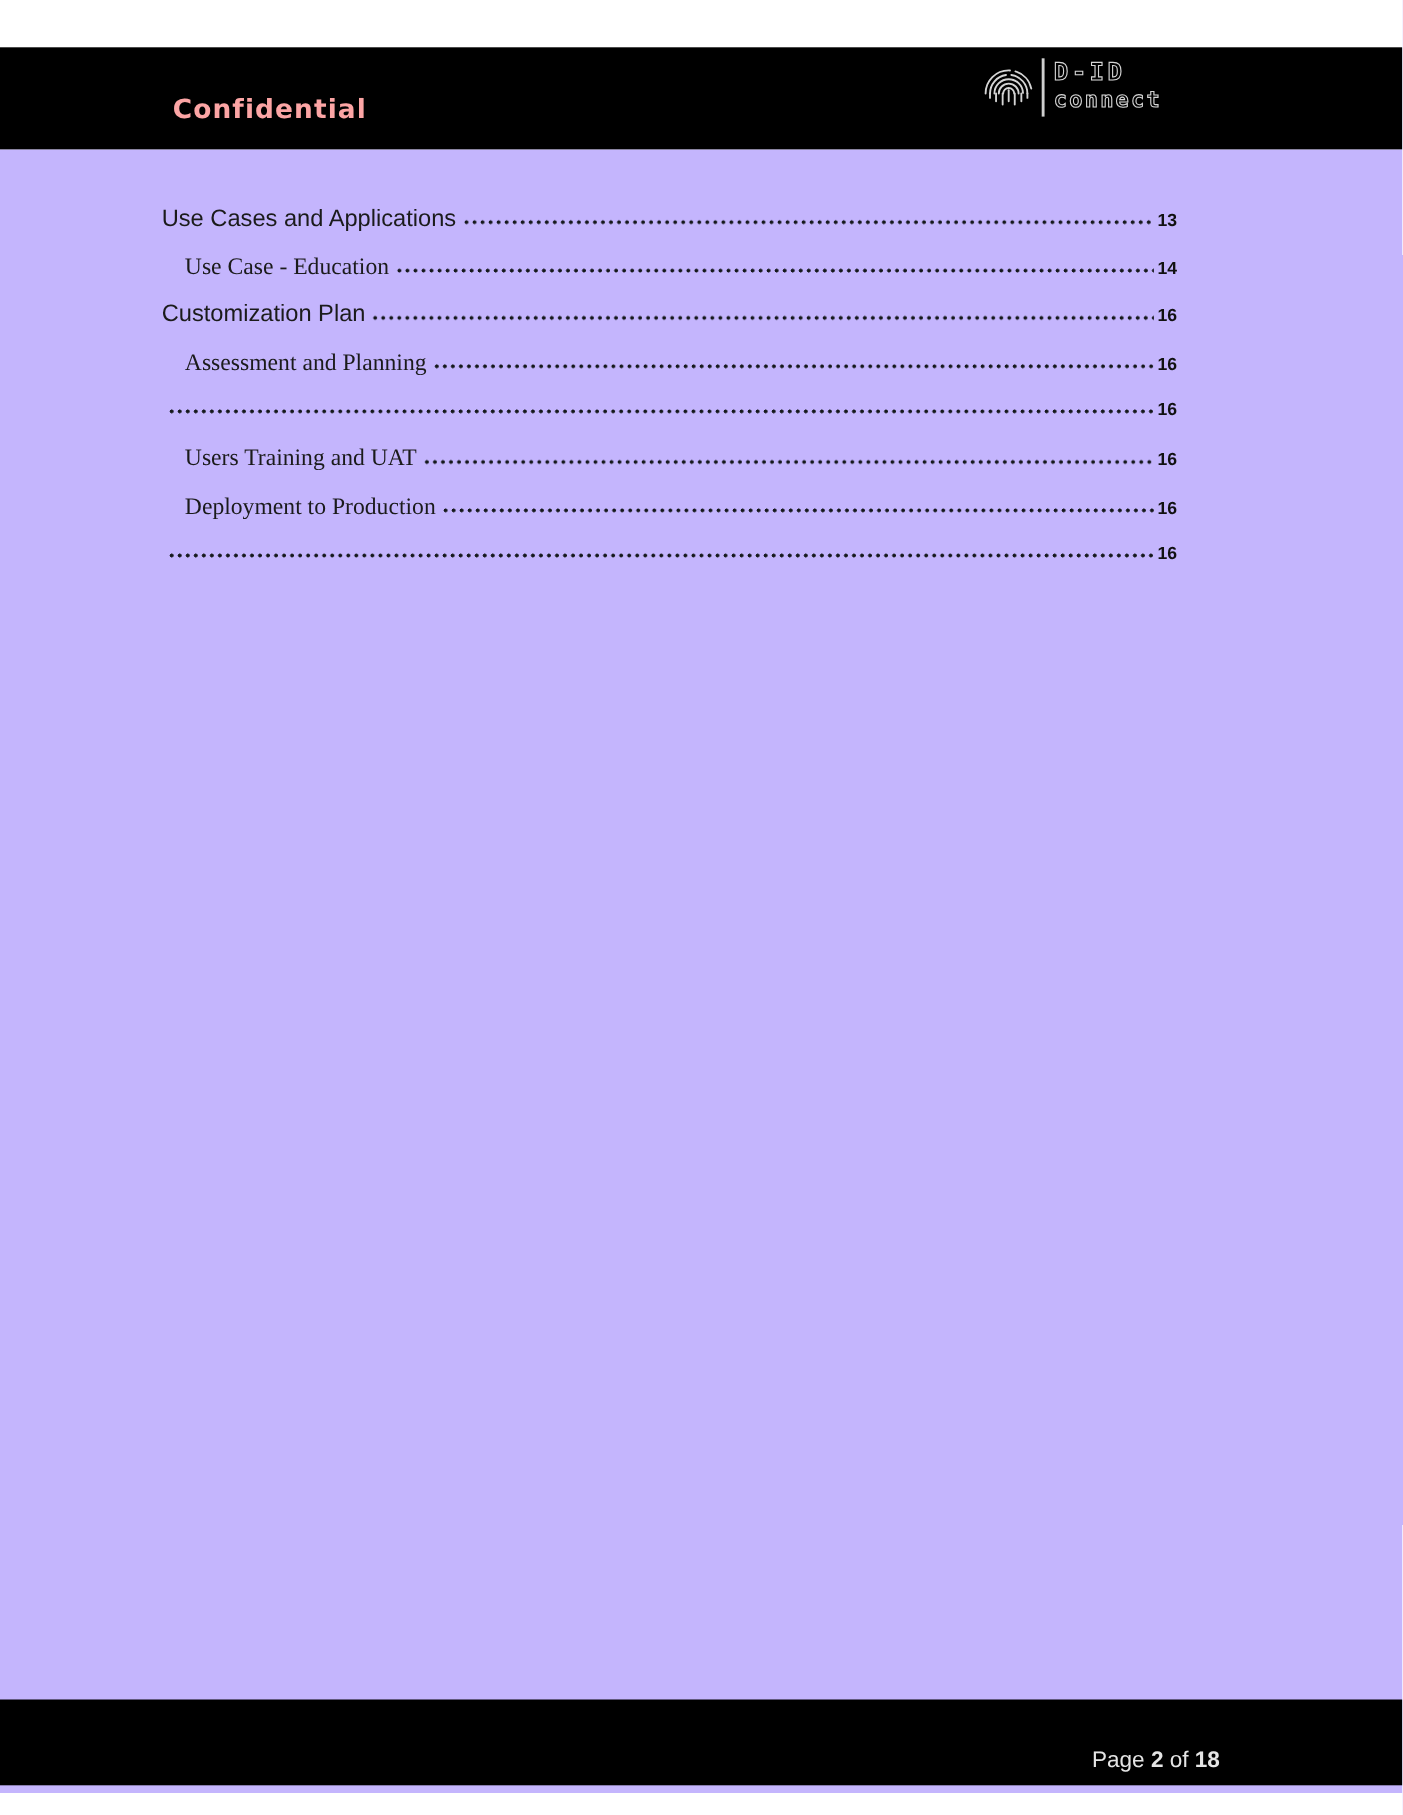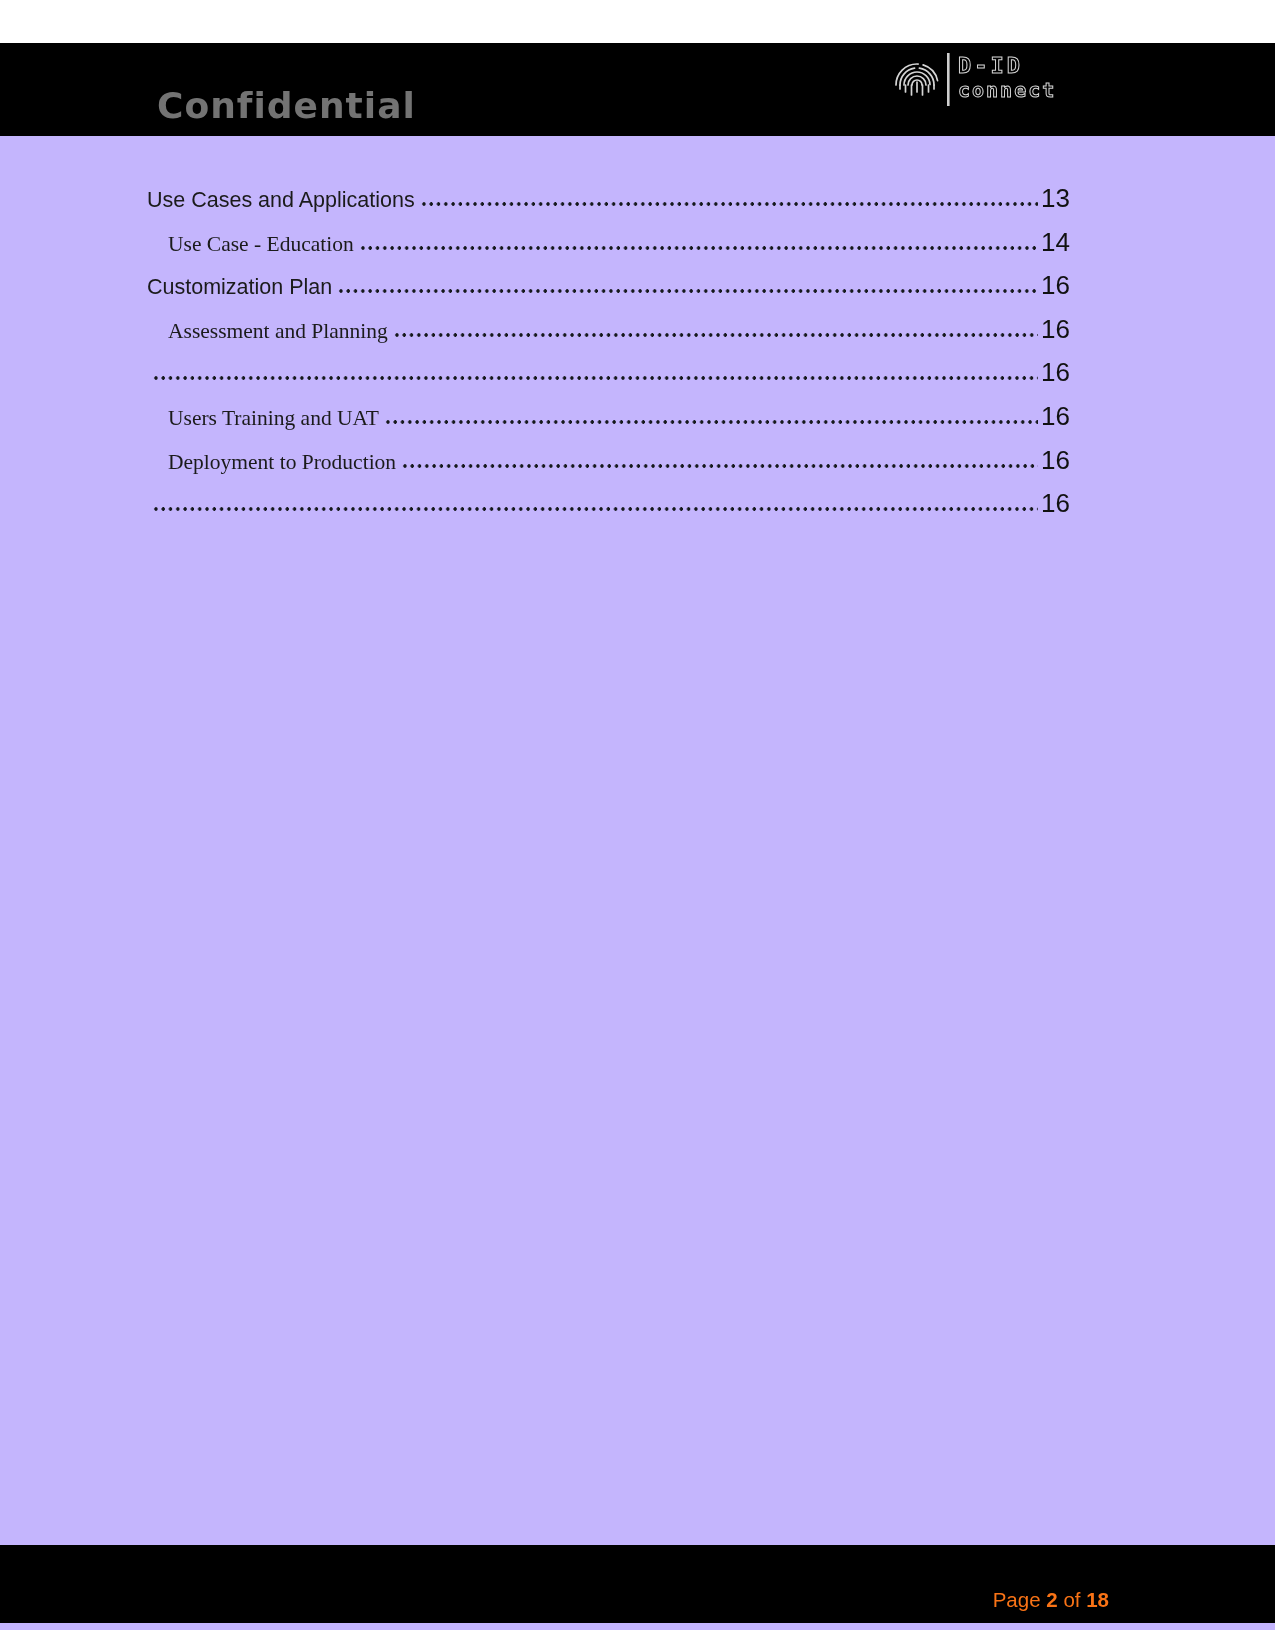--- a/index.html
+++ b/index.html
@@ -15,22 +15,22 @@
   
   .header-bar {
     position: absolute;
     top: 43px; left: 0;
     width: 100%; height: 93px;
     background: #000000;
   }
   .confidential {
     position: absolute;
     left: 157px; top: 42px;
-    color: #737373;
-    font-size: 36px;
+    color: #fca5a5;
+    font-size: 24px;
     font-weight: bold;
     letter-spacing: 1px;
     font-family: "DejaVu Sans", sans-serif;
   }
   .logo {
     position: absolute;
     left: 893px; top: 6px;
   }
 
   
@@ -59,38 +59,38 @@
   }
   .toc-row.level-2 .toc-label { margin-left: 21px; font-family: Liberation Serif, serif; }
   .toc-label { white-space: nowrap; }
   .toc-dots {
     flex: 1;
     height: 6px;
     margin: 0 3px 0 6px;
     background: radial-gradient(circle at 3px 3px, #15181c 1.55px, transparent 1.95px) left center / 7.3px 6px repeat-x;
   }
   .toc-page {
-    font-weight: 400;
+    font-weight: 700;
     color: #111111;
-    font-size: 26px;
+    font-size: 16px;
     white-space: nowrap;
   }
 
   
   .footer-bar {
     position: absolute;
     top: 1545px; left: 0;
     width: 100%; height: 78px;
     background: #000000;
   }
   .page-indicator {
     position: absolute;
     right: 166px;
     top: 43px;
-    color: #f97316;
+    color: #e5e5e5;
     font-size: 20.5px;
     white-space: pre;
   }
   .page-indicator .bold { font-weight: 700; }
 </style>
 </head>
 <body>
 
 <div class="page">
 

